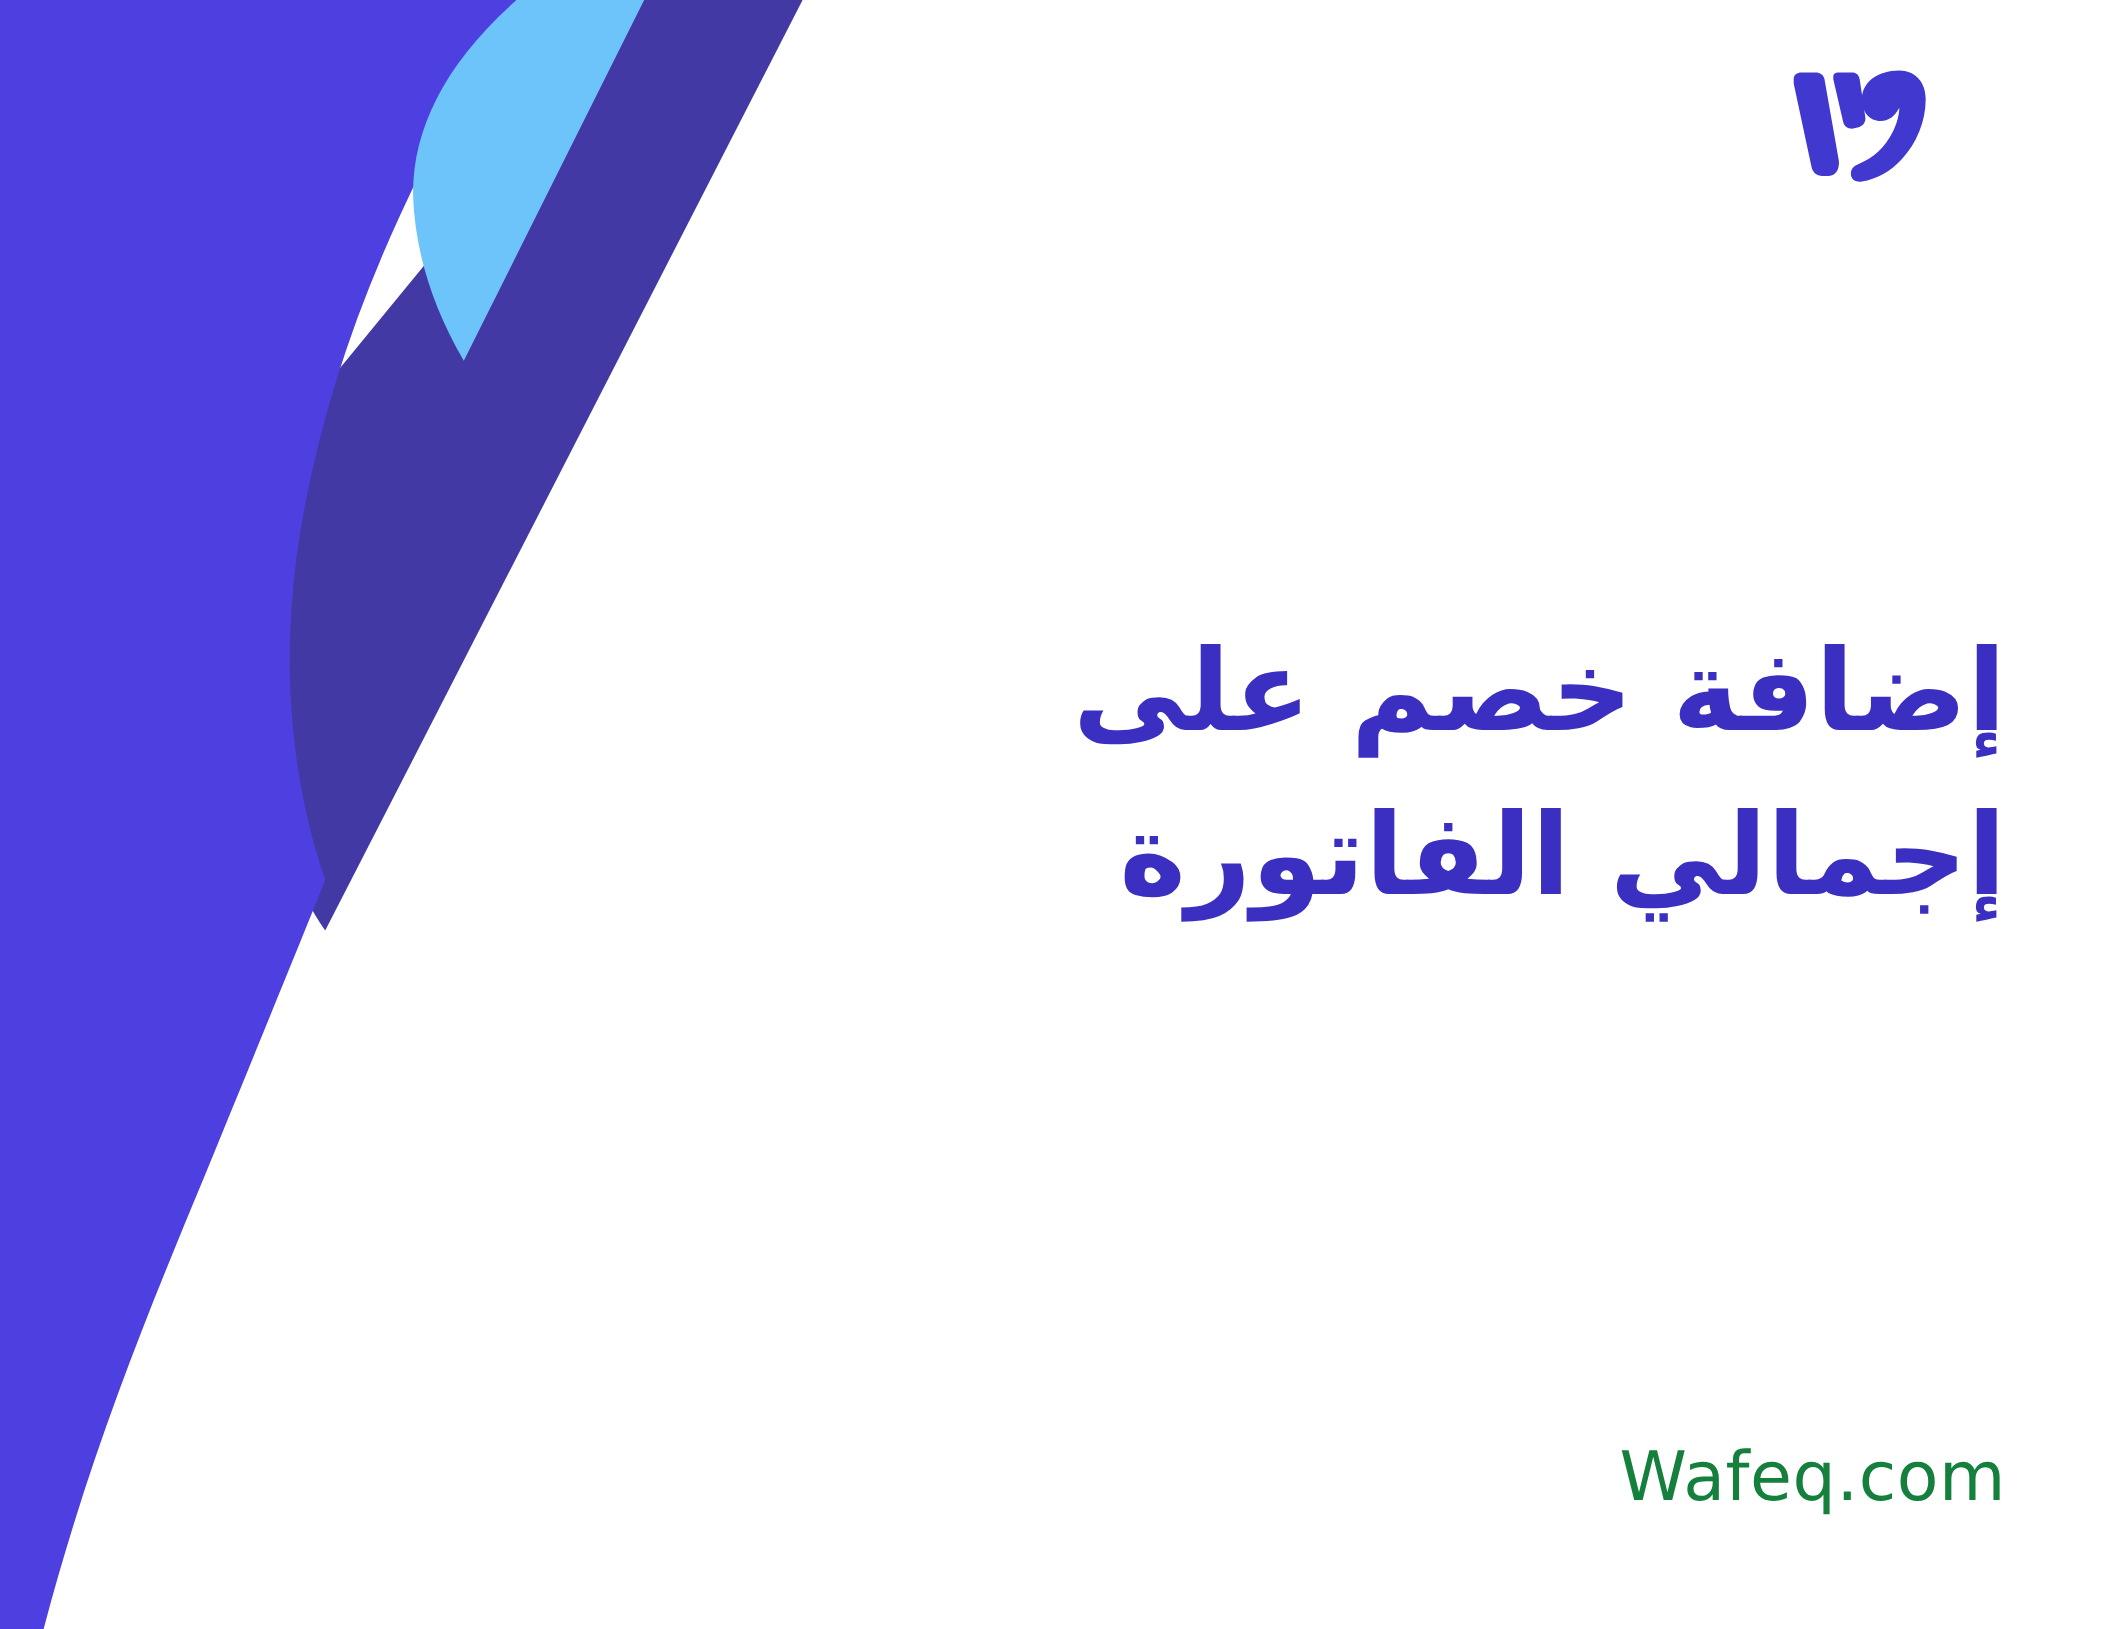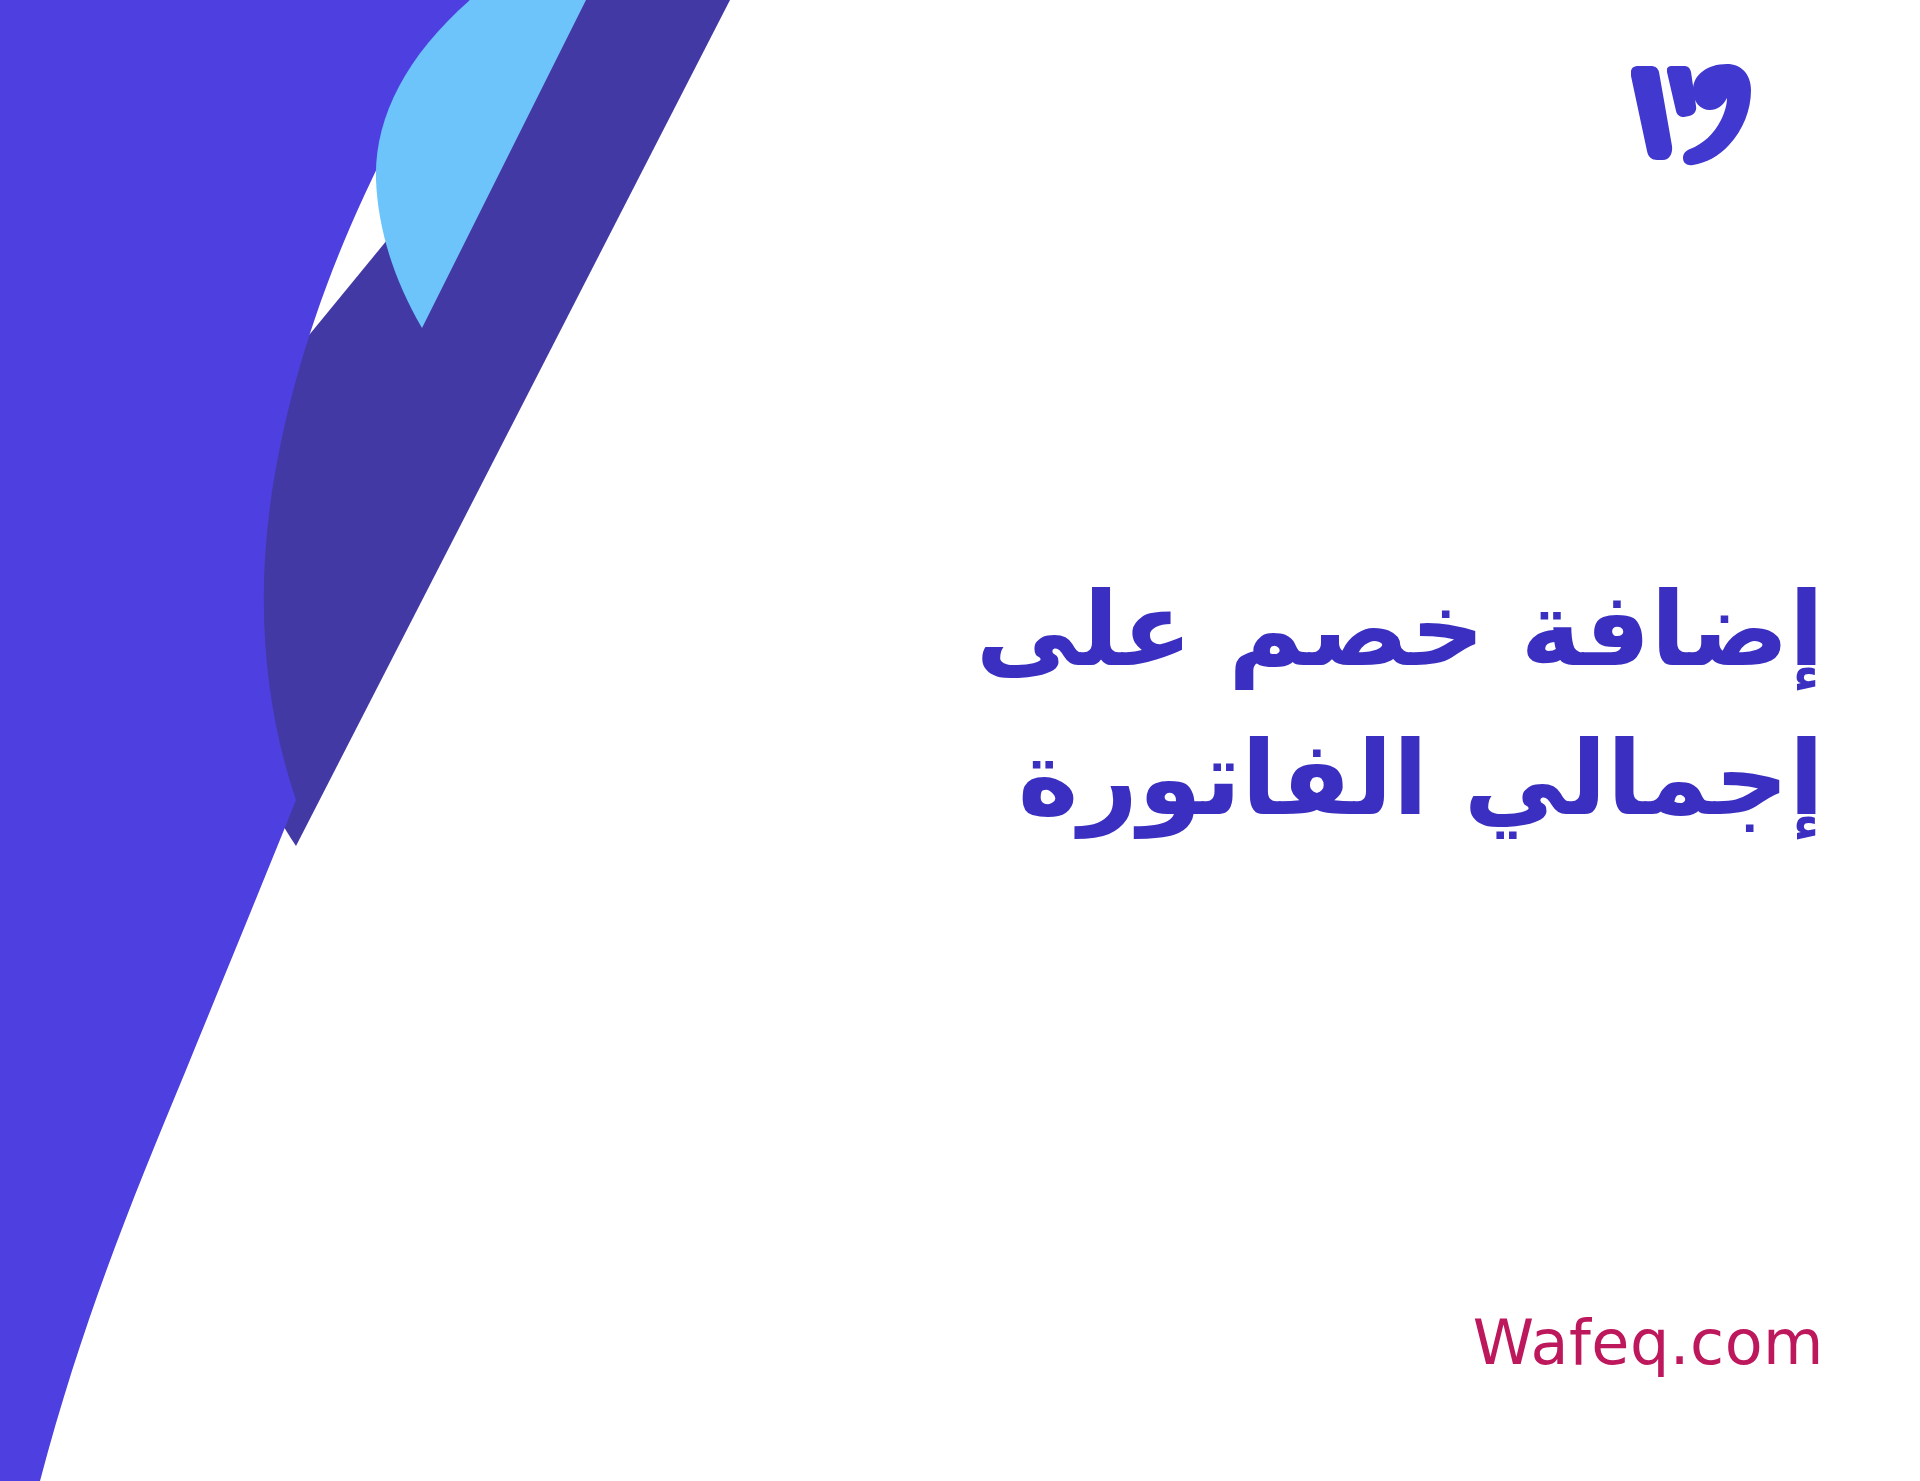--- a/index.html
+++ b/index.html
@@ -67,21 +67,21 @@
     white-space: pre-line;
   }
 
   
   .site-url {
     position: absolute;
     top: 1306px;
     right: 96px;
     direction: ltr;
     text-align: right;
-    color: #be185d;
+    color: #15803d;
     font-size: 62px;
     font-weight: 400;
     letter-spacing: 0.5px;
   }
 </style>
 </head>
 <body>
 
 <div class="canvas">
 

